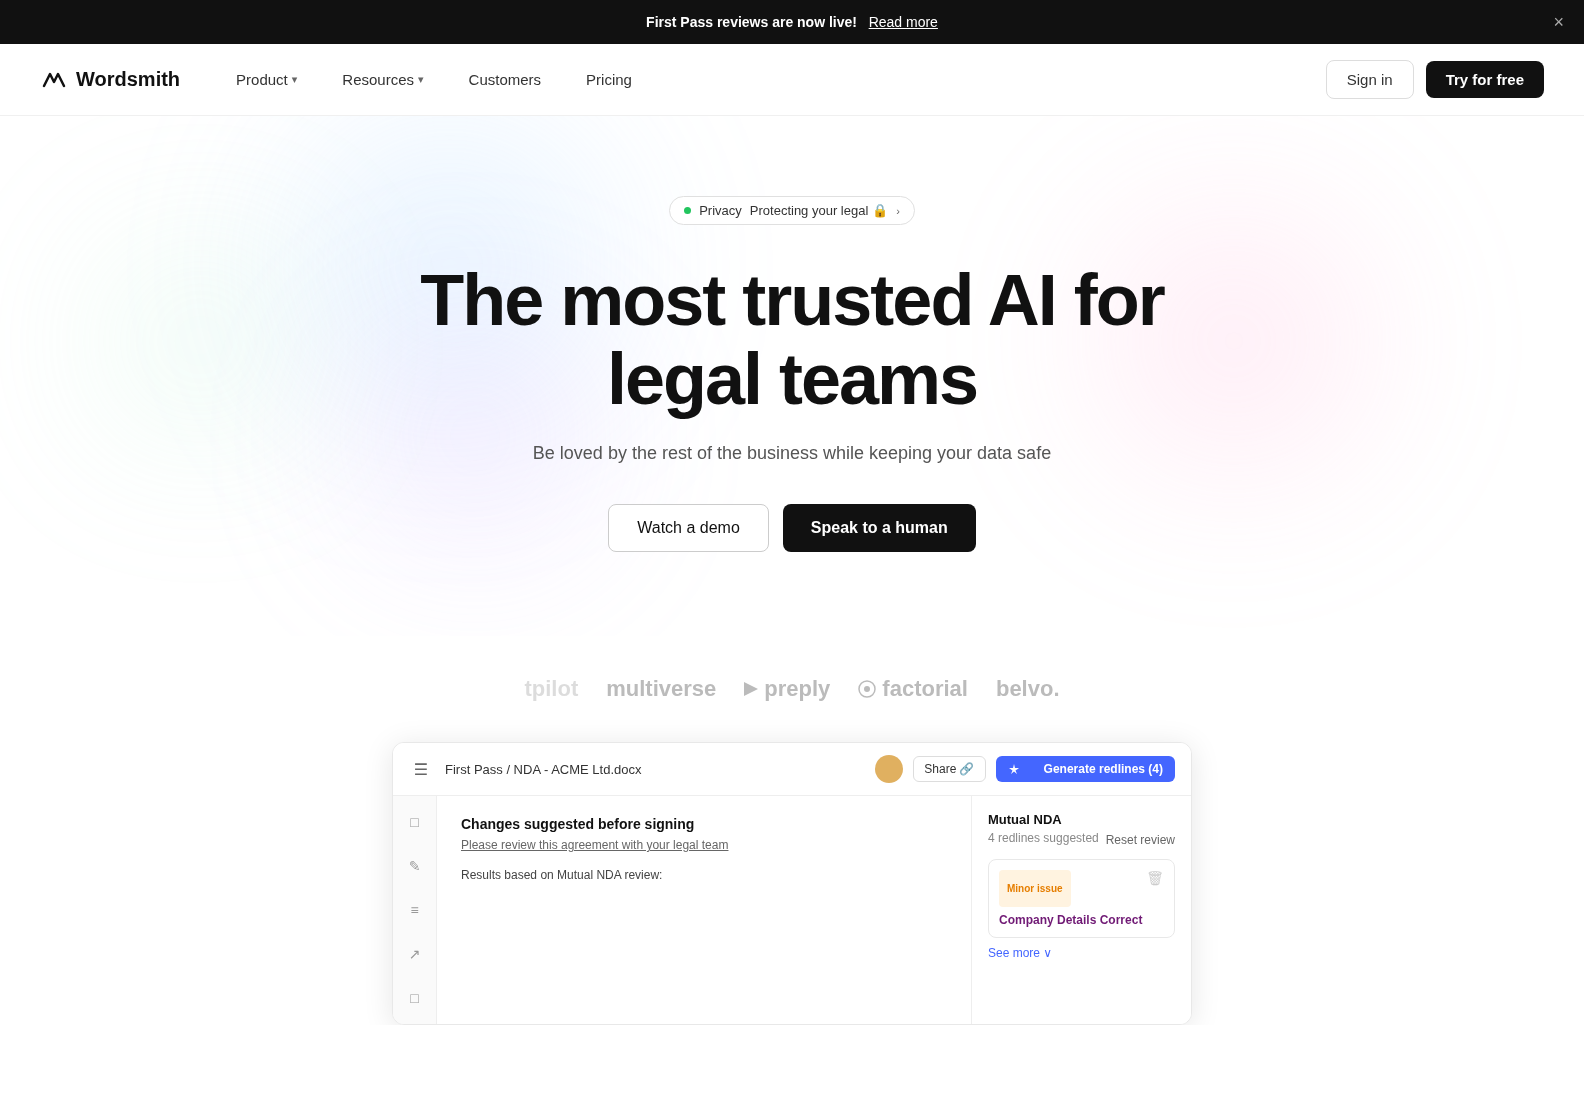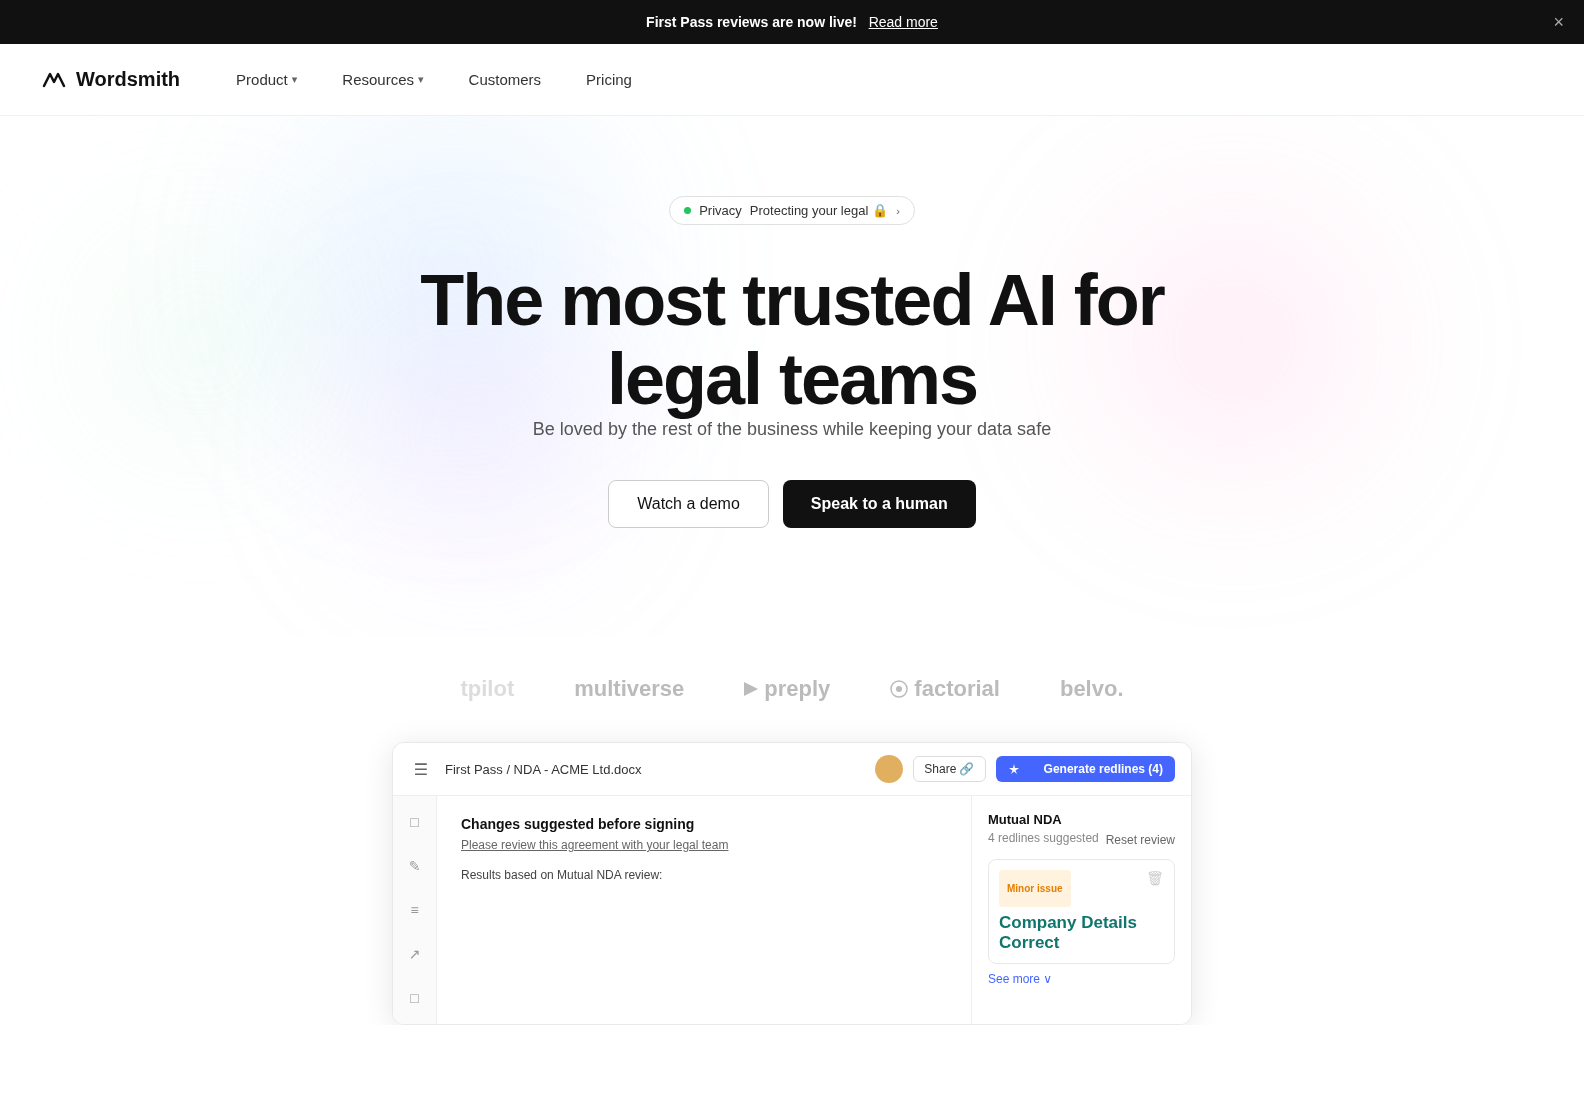--- a/index.html
+++ b/index.html
@@ -165,20 +165,21 @@
       background: #22c55e;
       border-radius: 50%;
     }
     .privacy-badge-chevron { font-size: 11px; color: #666; }
 
     .hero-title {
       font-size: 72px;
       font-weight: 800;
       line-height: 1.1;
       color: #111;
+      margin-bottom: 24px;
       letter-spacing: -2px;
     }
     .hero-subtitle {
       font-size: 18px;
       color: #555;
       margin-bottom: 40px;
       font-weight: 400;
     }
     .hero-buttons {
       display: flex;
@@ -204,21 +205,21 @@
       border-radius: 8px;
       cursor: pointer;
       font-weight: 600;
     }
 
     
     .logos-section {
       display: flex;
       align-items: center;
       justify-content: center;
-      gap: 60px;
+      gap: 28px;
       padding: 40px 40px 20px;
       overflow: hidden;
     }
     .logo-item {
       font-size: 22px;
       color: #bbb;
       font-weight: 600;
       white-space: nowrap;
     }
     .logo-item.partial { opacity: 0.5; }
@@ -368,23 +369,23 @@
       display: inline-block;
       font-size: 10px;
       padding: 13px 8px;
       border-radius: 4px;
       background: #fff3e0;
       color: #e67e00;
       font-weight: 600;
       margin-bottom: 6px;
     }
     .issue-title {
-      font-size: 17px;
-      font-weight: 600;
-      color: #0f766e;
+      font-size: 12px;
+      font-weight: 600;
+      color: #701a75;
     }
     .issue-delete {
       float: right;
       color: #ccc;
       font-size: 14px;
       cursor: pointer;
     }
     .see-more {
       font-size: 12px;
       color: #4466ff;
@@ -419,20 +420,24 @@
     <a class="nav-item" href="#">
       <span>Resources</span>
       <span class="nav-chevron">▾</span>
     </a>
     <a class="nav-item" href="#">
       <span>Customers</span>
     </a>
     <a class="nav-item" href="#">
       <span>Pricing</span>
     </a>
+  </div>
+  <div class="nav-actions">
+    <button class="sign-in-btn">Sign in</button>
+    <button class="try-free-btn">Try for free</button>
   </div>
 </nav>
 
 <section class="hero">
   <div class="hero-bg">
     <div class="blob blob-green"></div>
     <div class="blob blob-blue"></div>
     <div class="blob blob-pink"></div>
     <div class="blob blob-purple"></div>
   </div>

